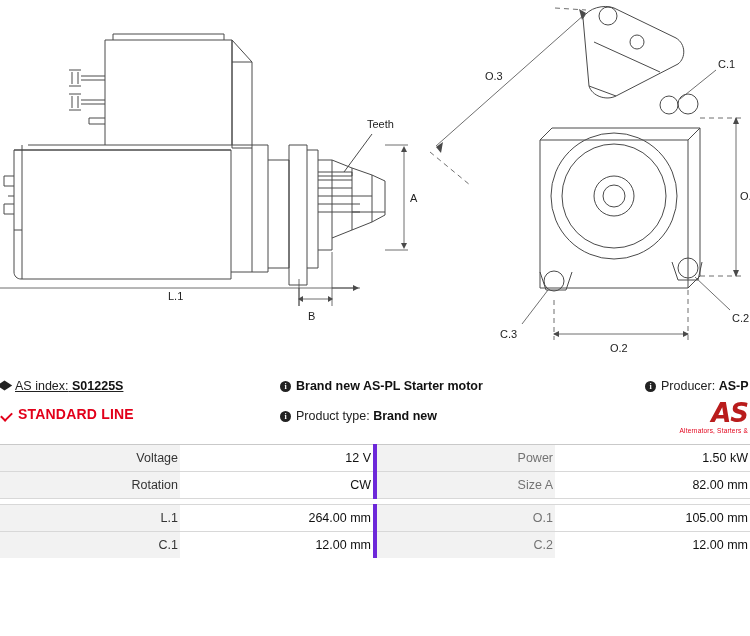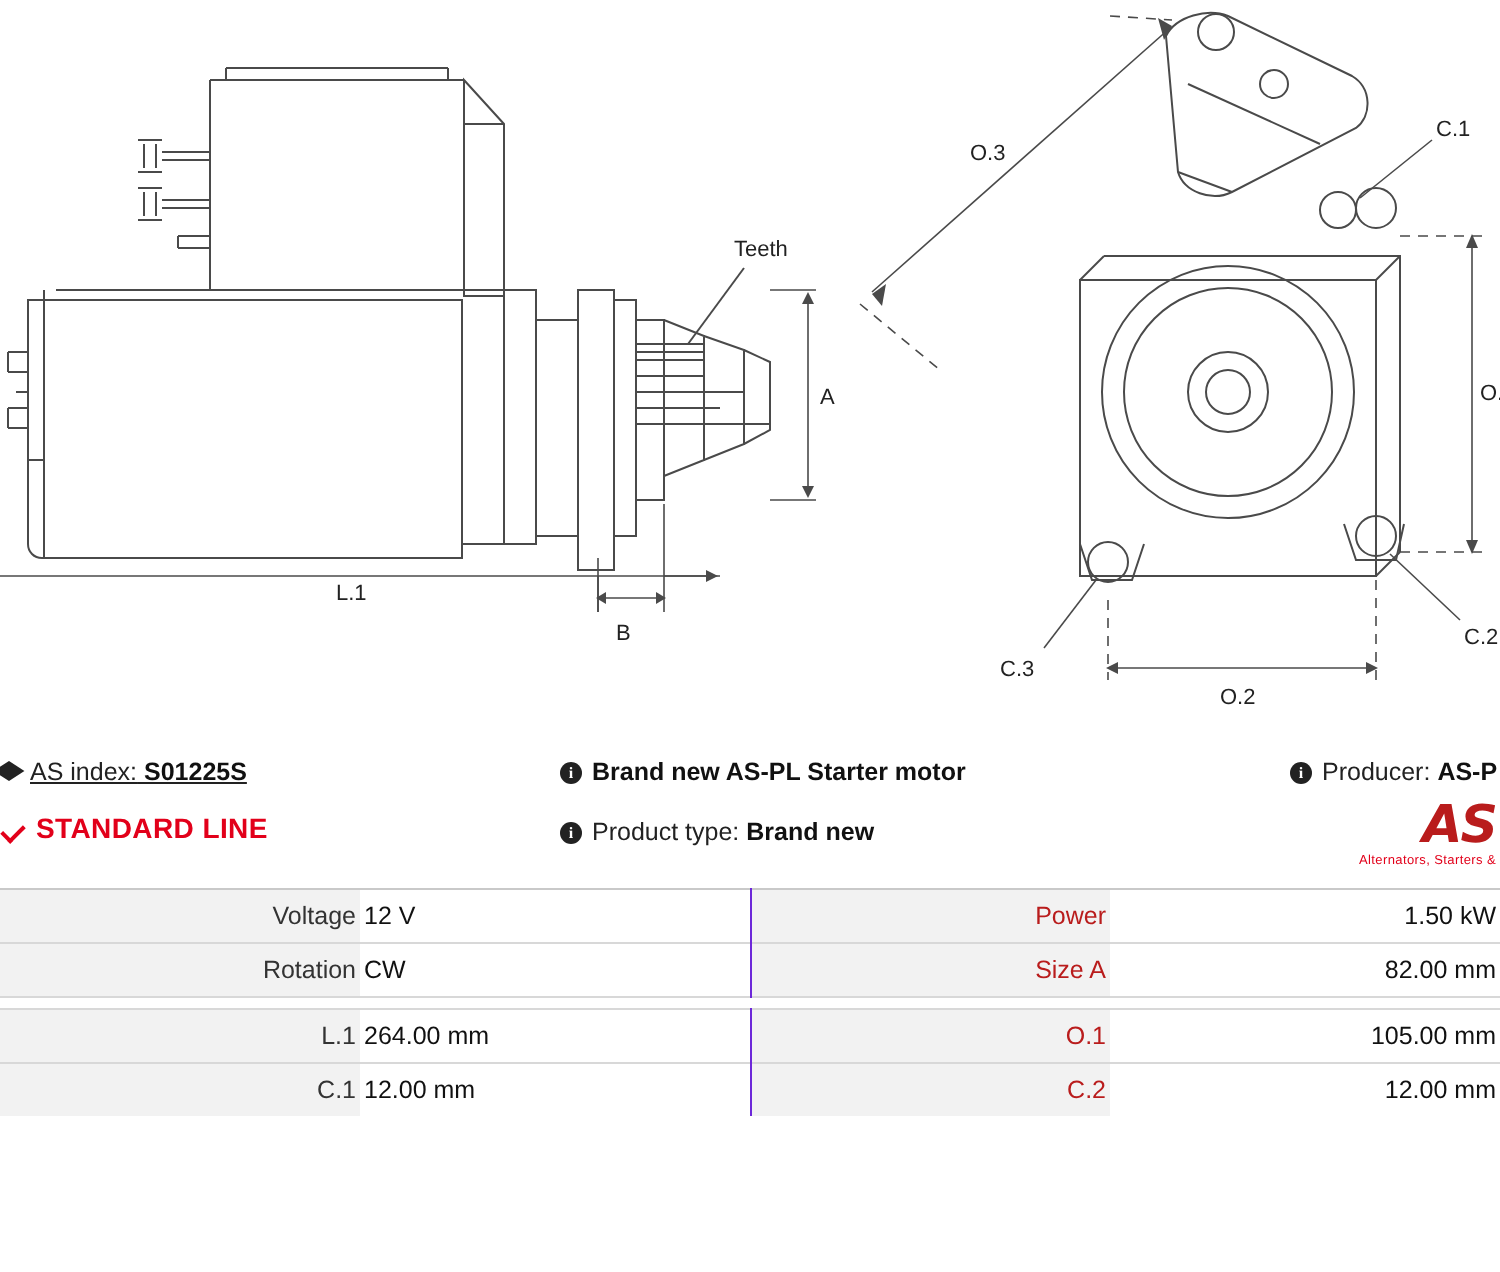--- a/index.html
+++ b/index.html
@@ -122,30 +122,31 @@
   }
   .spec-table tr:first-child td { border-top: 1px solid #c9c9c9; }
   .c-label {
     width: 180px;
     text-align: right;
     background: #f2f2f2;
     color: #333;
   }
   .c-value {
     width: 195px;
+    text-align: right;
     background: #ffffff;
     color: #111;
-    border-right: 1px solid #6d28d9;
+    border-right: 4px solid #6d28d9;
     margin-top: 36px;
   }
   .c-label2 {
     width: 180px;
     text-align: right;
     background: #f2f2f2;
-    color: #b91c1c;
+    color: #737373;
   }
   .c-value2 {
     text-align: right;
     background: #ffffff;
     color: #111;
   }
   .gap-row td { background: #ffffff; border-top: 1px solid #d8d8d8; height: 6px; padding: 0; }
 
   svg text {
     font-family: "Liberation Sans", sans-serif;

